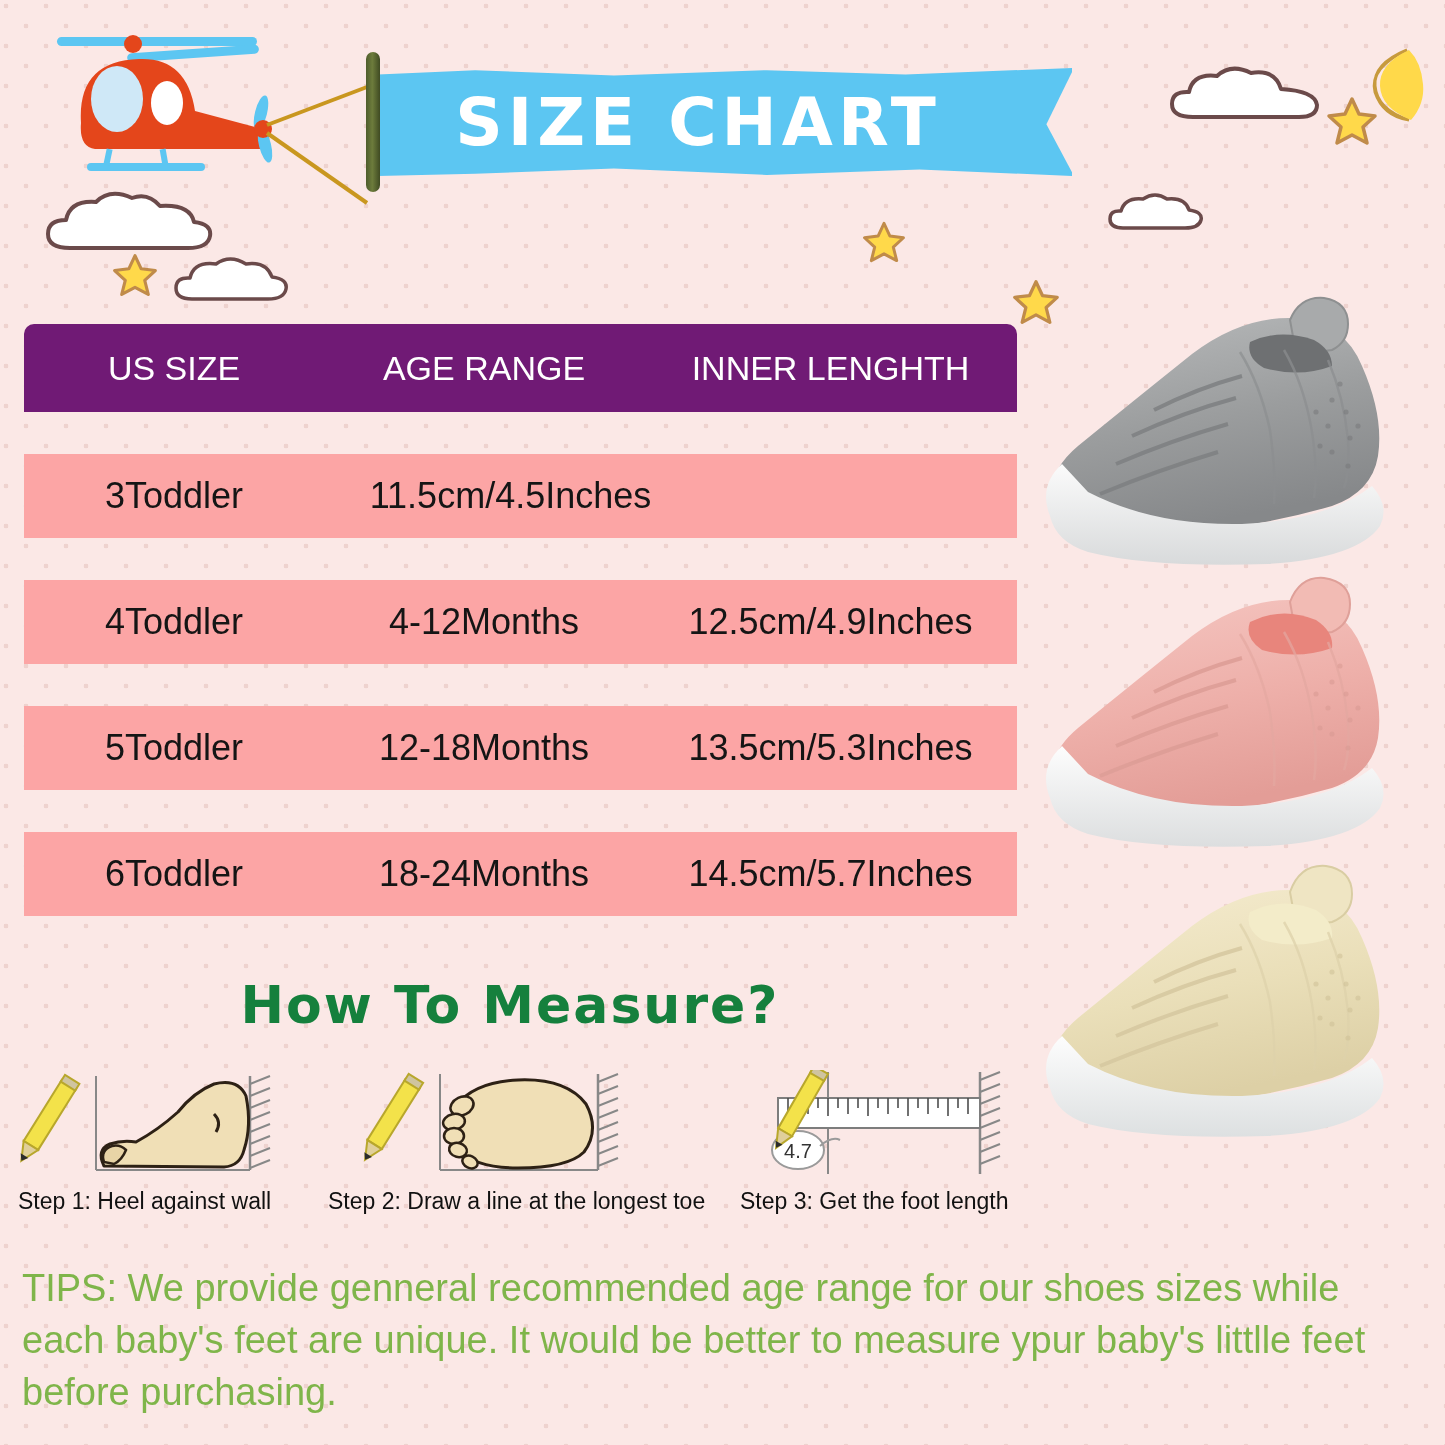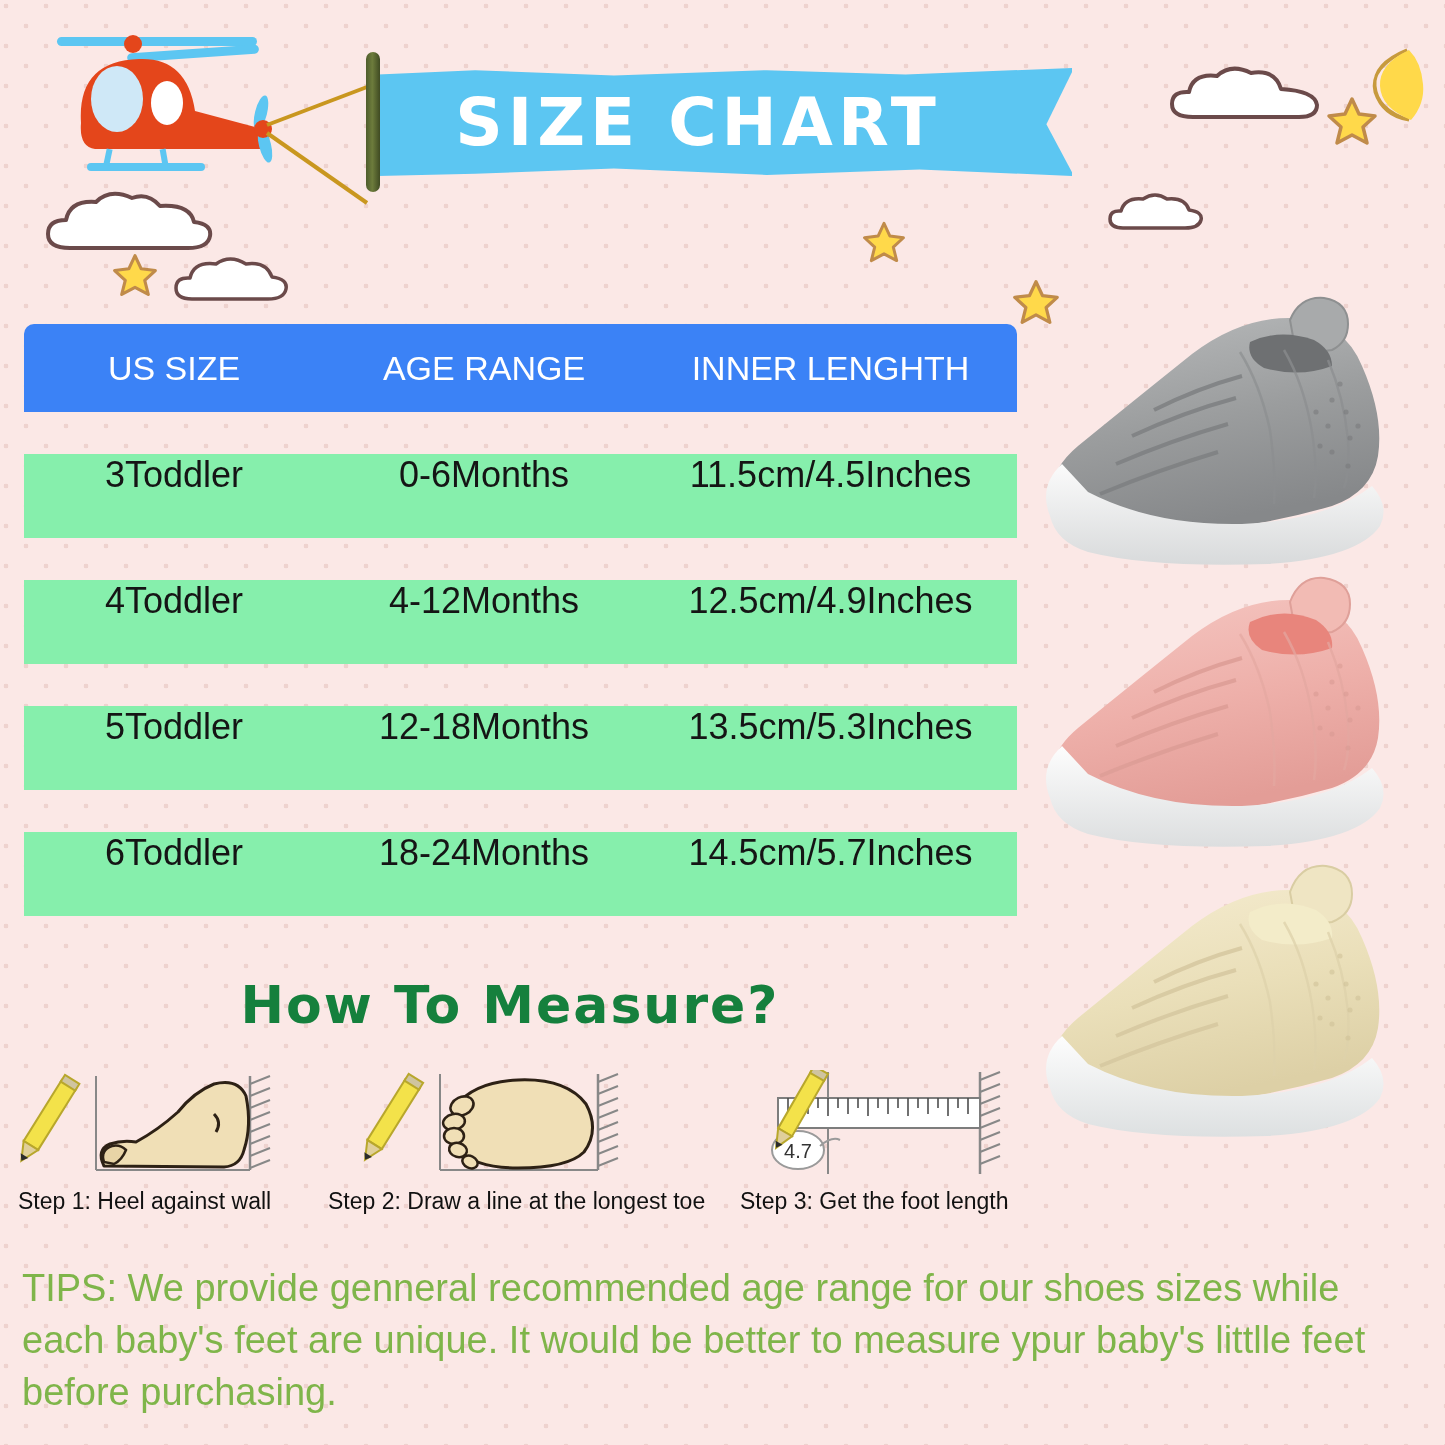--- a/index.html
+++ b/index.html
@@ -40,25 +40,25 @@
   
   .heli{position:absolute;left:55px;top:25px;width:320px;height:180px;}
 
   
   .cloud{position:absolute;}
   .star{position:absolute;}
   .moon{position:absolute;}
 
   
   .table{position:absolute;left:24px;top:324px;width:993px;}
-  .t-head{height:88px;background:#3b82f6;border-radius:10px 10px 0 0;
+  .t-head{height:88px;background:#701a75;border-radius:10px 10px 0 0;
       display:flex;align-items:center;}
   .t-head .cell{color:#ffffff;font-size:34px;font-weight:500;
       font-family:"Liberation Sans",sans-serif;text-align:center;}
-  .t-row{height:84px;background:#86efac;display:flex;align-items:flex-start;margin-top:42px;}
+  .t-row{height:84px;background:#fca5a5;display:flex;align-items:center;margin-top:42px;}
   .t-row .cell{color:#151515;font-size:36px;text-align:center;
       font-family:"Liberation Sans",sans-serif;}
   .c1{width:300px;}
   .c2{width:320px;}
   .c3{width:373px;}
 
   
   .how-title{position:absolute;left:0px;top:975px;width:1020px;text-align:center;
       color:#15803d;font-size:52px;font-weight:bold;letter-spacing:2px;
       font-family:"DejaVu Sans",sans-serif;}
@@ -146,21 +146,20 @@
 
   <div class="table">
     <div class="t-head">
       <div class="cell c1">US SIZE</div>
       <div class="cell c2">AGE RANGE</div>
       <div class="cell c3">INNER LENGHTH</div>
     </div>
 
     <div class="t-row">
       <div class="cell c1">3Toddler</div>
-      <div class="cell c2">0-6Months</div>
       <div class="cell c3">11.5cm/4.5Inches</div>
     </div>
 
     <div class="t-row">
       <div class="cell c1">4Toddler</div>
       <div class="cell c2">4-12Months</div>
       <div class="cell c3">12.5cm/4.9Inches</div>
     </div>
 
     <div class="t-row">

